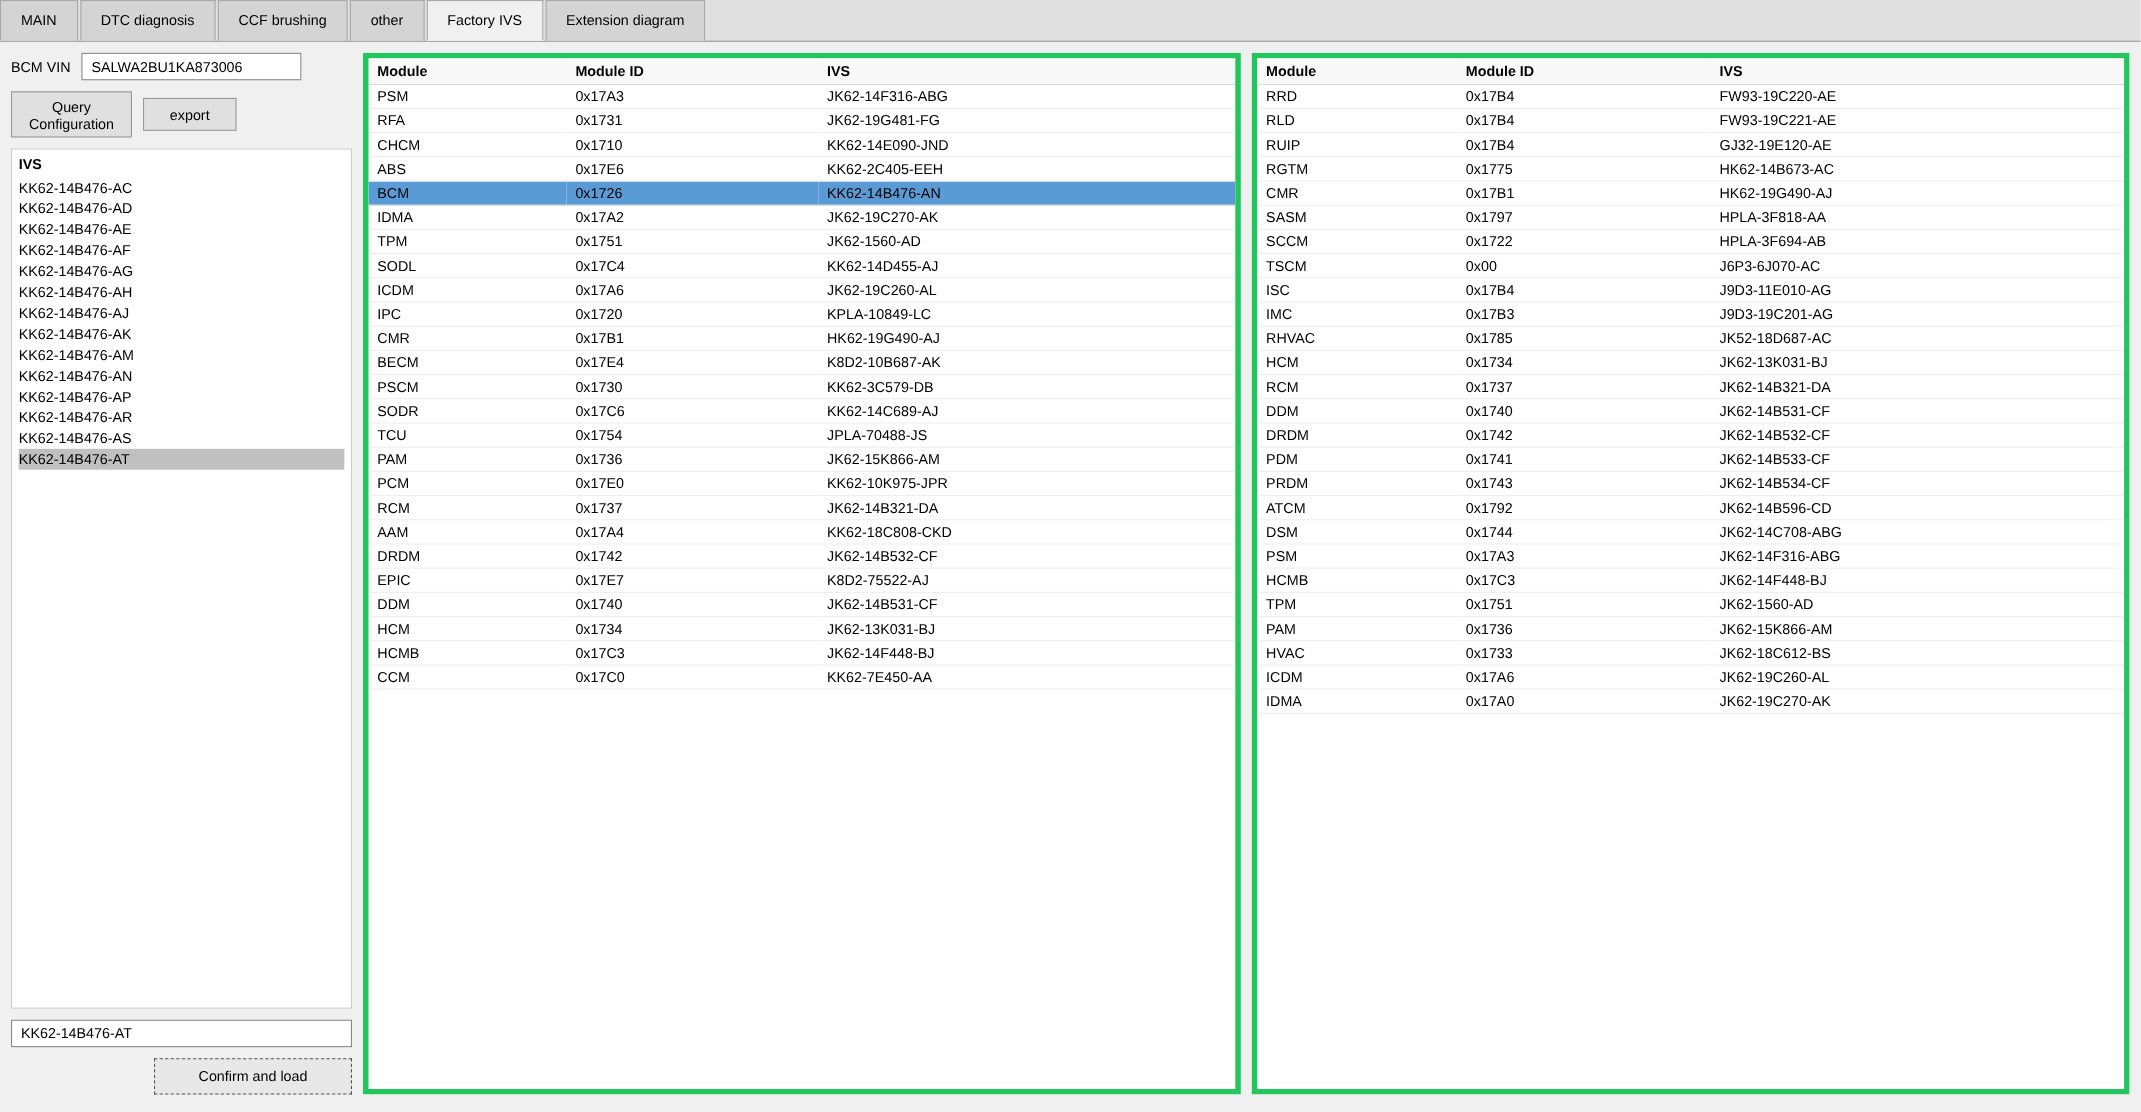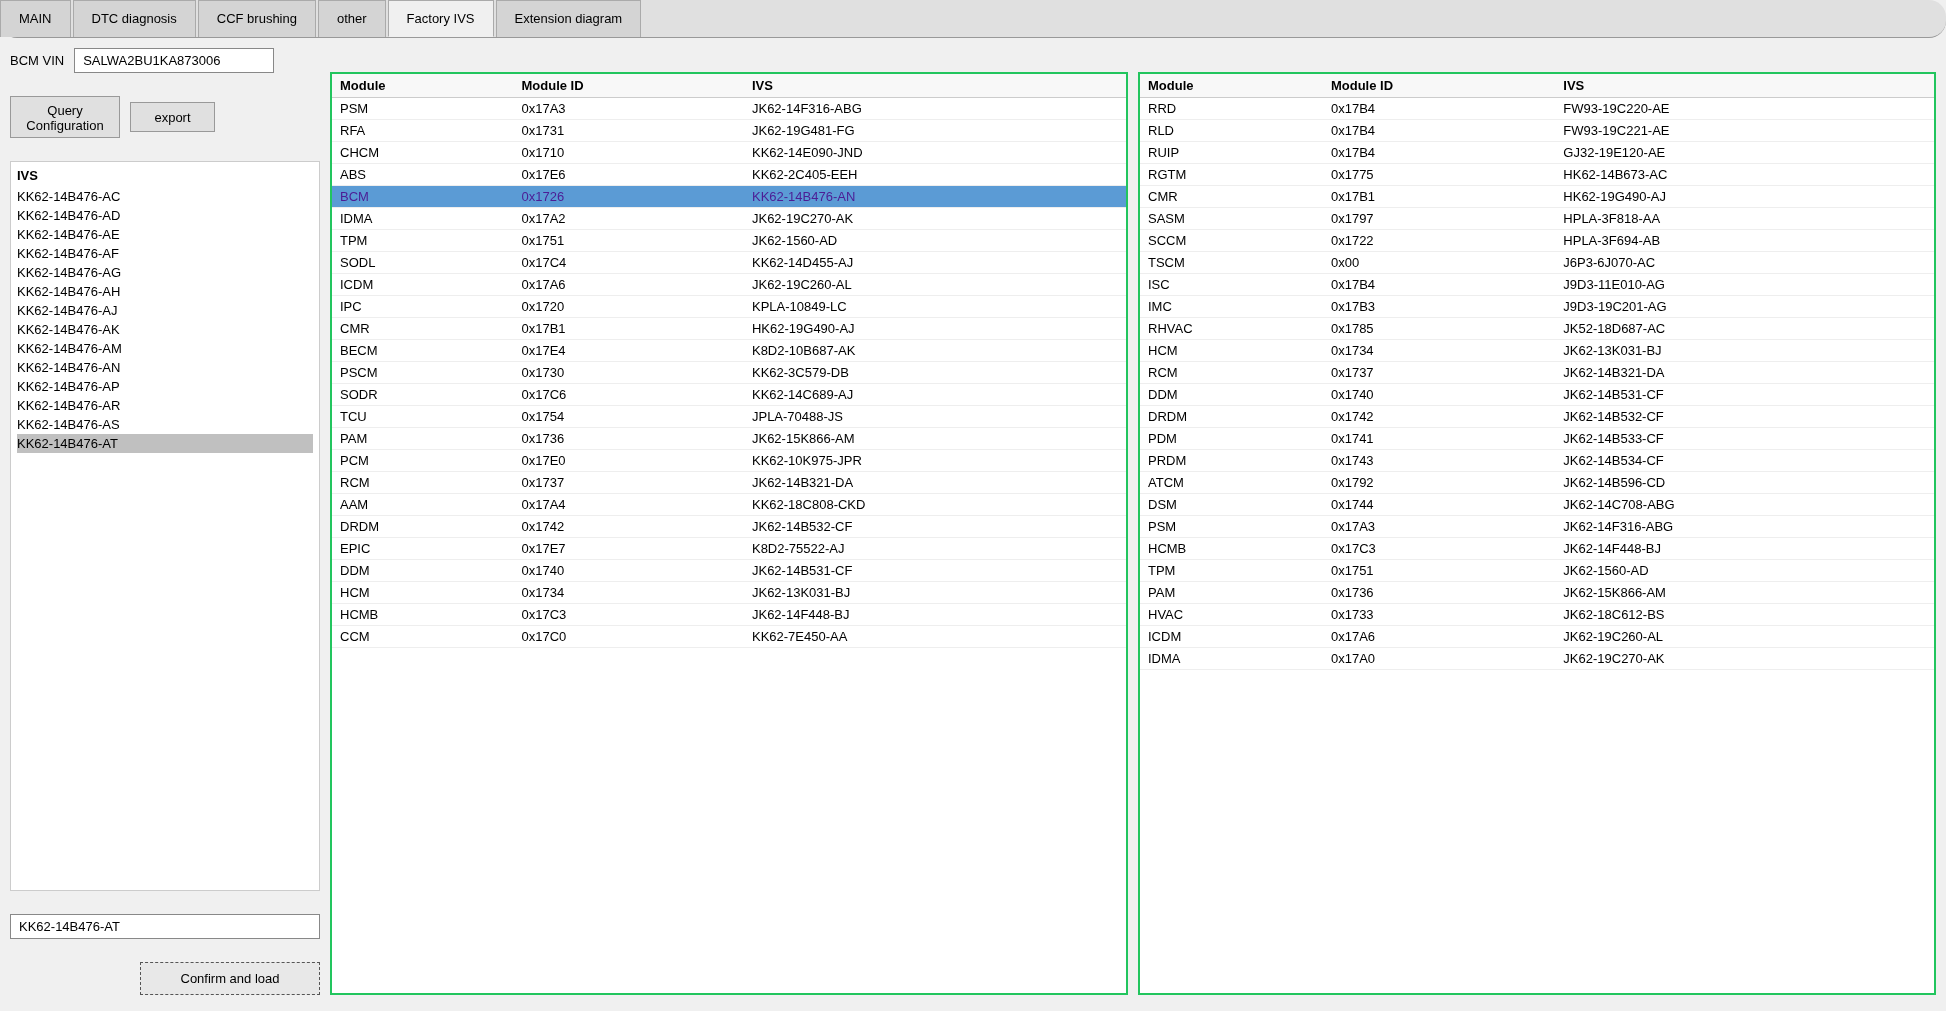--- a/index.html
+++ b/index.html
@@ -3,21 +3,20 @@
   <meta charset="utf-8">
   <style>
     * { box-sizing: border-box; margin: 0; padding: 0; }
     body { font-family: Arial, sans-serif; font-size: 13px; background: #f0f0f0; color: #000; }
 
     .tab-bar {
       display: flex;
       background: #e0e0e0;
       border-bottom: 1px solid #999;
       padding: 0;
-      border-radius: 17px;
     }
     .tab {
       padding: 10px 18px;
       cursor: pointer;
       border: 1px solid #aaa;
       border-bottom: none;
       background: #d4d4d4;
       margin-right: 2px;
       font-size: 13px;
     }
@@ -32,21 +31,21 @@
       padding: 10px;
       gap: 10px;
       height: calc(100vh - 44px);
     }
 
     .left-panel {
       width: 310px;
       flex-shrink: 0;
       display: flex;
       flex-direction: column;
-      gap: 23px;
+      gap: 10px;
     }
 
     .vin-row {
       display: flex;
       align-items: center;
       gap: 10px;
     }
     .vin-label {
       font-size: 13px;
       white-space: nowrap;
@@ -117,24 +116,23 @@
       border: 1px dashed #555;
       cursor: pointer;
       font-size: 13px;
       width: 180px;
     }
 
     .table-panel {
       flex: 1;
       display: flex;
       flex-direction: column;
-      border: 2px solid #22c55e;
+      border: 5px solid #22c55e;
       background: #fff;
       overflow: hidden;
-      margin-top: 24px;
     }
 
     .table-scroll {
       overflow-y: scroll;
       flex: 1;
     }
 
     table {
       border-collapse: collapse;
       width: 100%;
@@ -150,21 +148,21 @@
       top: 0;
       z-index: 1;
     }
     td {
       padding: 3px 8px;
       font-size: 13px;
       border-bottom: 1px solid #eee;
     }
     tr.highlighted td {
       background: #5b9bd5;
-      color: #4c1d95;
+      color: #000000;
     }
 
     .tables-container {
       display: flex;
       gap: 10px;
       flex: 1;
       overflow: hidden;
     }
   </style>
 </head>

